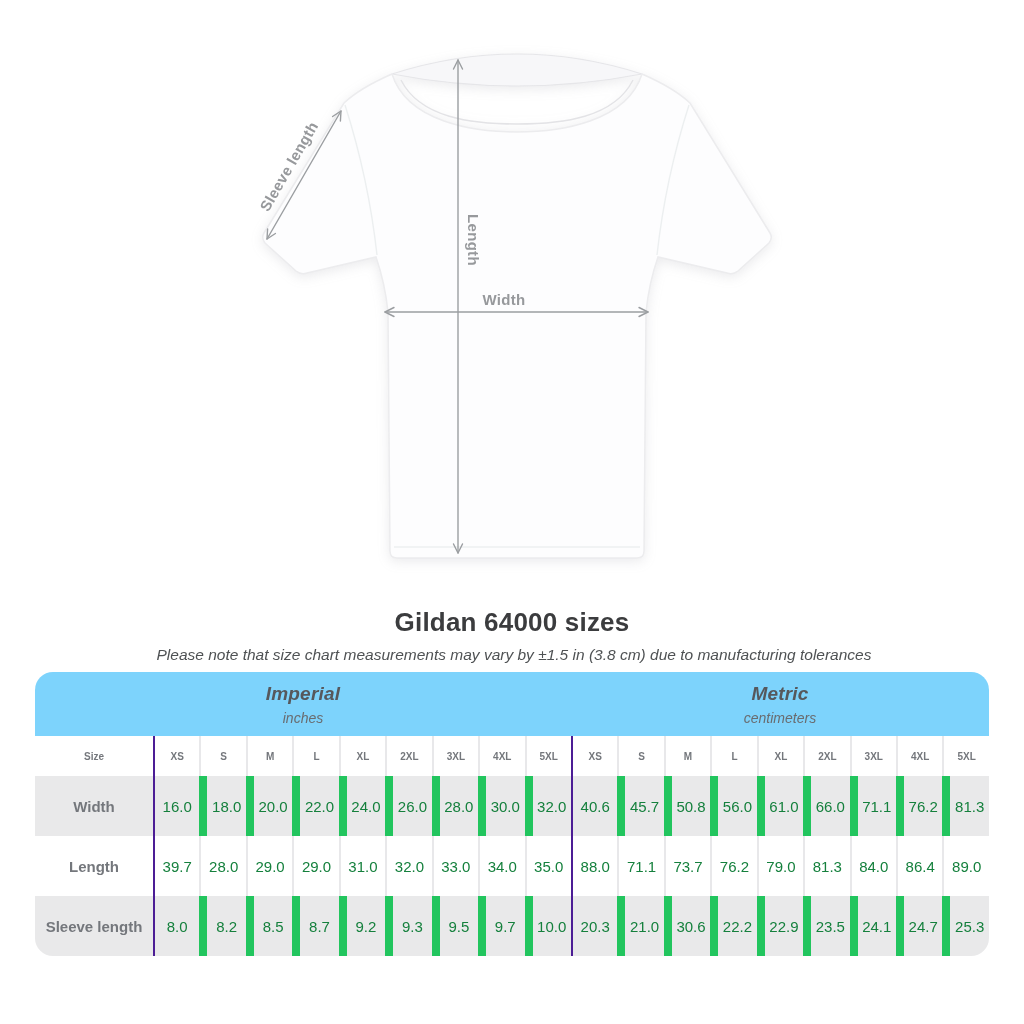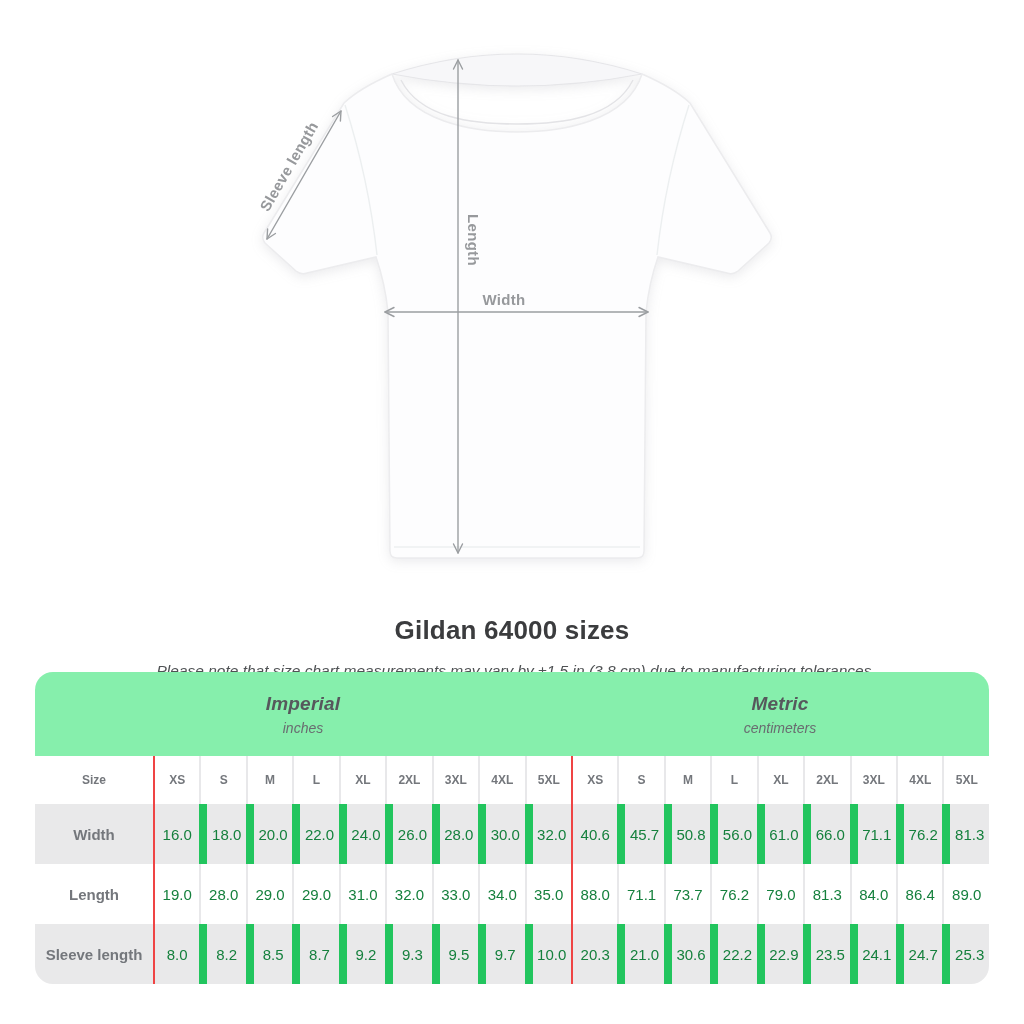--- a/index.html
+++ b/index.html
@@ -15,38 +15,38 @@
   .shirt-body{fill:#fdfdfe;stroke:#ececee;stroke-width:1.5;}
   .shirt-soft{filter:drop-shadow(0 3px 6px rgba(110,110,125,0.14));}
   .shirt-line{fill:none;stroke:#eceff0;stroke-width:1.4;}
   .collar-back{fill:#f7f7f9;stroke:#e6e6e9;stroke-width:1.2;}
   .collar-inner{fill:none;stroke:#e3e3e6;stroke-width:1.4;}
   .dim{fill:none;stroke:#9b9ea1;stroke-width:1.4;stroke-linecap:round;stroke-linejoin:round;}
   .dim-label{fill:#97999c;font-size:15px;font-weight:bold;letter-spacing:.3px;}
 
   
   .title-block{position:absolute;left:0;top:599px;width:1024px;text-align:center;}
-  .chart-title{font-size:26px;font-weight:bold;color:#3b3c3e;margin:16px;letter-spacing:.2px;}
+  .chart-title{font-size:26px;font-weight:bold;color:#3b3c3e;margin:8px;letter-spacing:.2px;}
   .chart-note{font-size:15.5px;font-style:italic;color:#4f5254;margin:7px 0 0 4px;}
 
   
   .table-wrap{position:absolute;left:35px;top:672px;width:954px;border-radius:18px;overflow:hidden;}
   table.size-table{width:100%;border-collapse:separate;border-spacing:0;table-layout:fixed;}
   col.c-label{width:118px;}
   td{text-align:center;vertical-align:middle;padding:0;}
-  tr.units td{background:#86efac;height:84px;}
+  tr.units td{background:#7dd3fc;height:64px;}
   .unit-name{font-size:19px;font-weight:bold;font-style:italic;color:#56585c;letter-spacing:.2px;}
   .unit-sub{font-size:14px;font-style:italic;color:#696c70;margin-top:5px;}
-  tr.sizes td{background:#ffffff;height:48px;font-weight:bold;font-size:12px;color:#74777c;}
+  tr.sizes td{background:#ffffff;height:40px;font-weight:bold;font-size:10px;color:#74777c;}
   tbody tr{height:60px;}
   tbody tr.r-gray td{background:#e9e9ea;}
   tbody tr.r-white td{background:#ffffff;}
   td.label-cell{font-weight:bold;font-size:15px;color:#74777c;}
   td.value-cell{font-size:15px;color:#15803d;}
-  td.sep-major{border-left:2px solid #ef4444;}
+  td.sep-major{border-left:2px solid #4c1d95;}
   tr.sizes td.sep-minor{border-left:2px solid #e8e8ea;}
   tbody tr.r-white td.sep-minor{border-left:2px solid #e8e8ea;}
   tbody tr.r-gray td.sep-minor{border-left:8px solid #22c55e;}
 </style>
 </head>
 <body>
 
 <div class="shirt-stage">
   <svg width="1024" height="600" viewBox="0 0 1024 600">
     <g class="shirt-soft">
@@ -185,21 +185,21 @@
           <td class="value-cell sep-minor">50.8</td>
           <td class="value-cell sep-minor">56.0</td>
           <td class="value-cell sep-minor">61.0</td>
           <td class="value-cell sep-minor">66.0</td>
           <td class="value-cell sep-minor">71.1</td>
           <td class="value-cell sep-minor">76.2</td>
           <td class="value-cell sep-minor">81.3</td>
         </tr>
         <tr class="r-white">
           <td class="label-cell">Length</td>
-          <td class="value-cell sep-major">19.0</td>
+          <td class="value-cell sep-major">39.7</td>
           <td class="value-cell sep-minor">28.0</td>
           <td class="value-cell sep-minor">29.0</td>
           <td class="value-cell sep-minor">29.0</td>
           <td class="value-cell sep-minor">31.0</td>
           <td class="value-cell sep-minor">32.0</td>
           <td class="value-cell sep-minor">33.0</td>
           <td class="value-cell sep-minor">34.0</td>
           <td class="value-cell sep-minor">35.0</td>
           <td class="value-cell sep-major">88.0</td>
           <td class="value-cell sep-minor">71.1</td>

